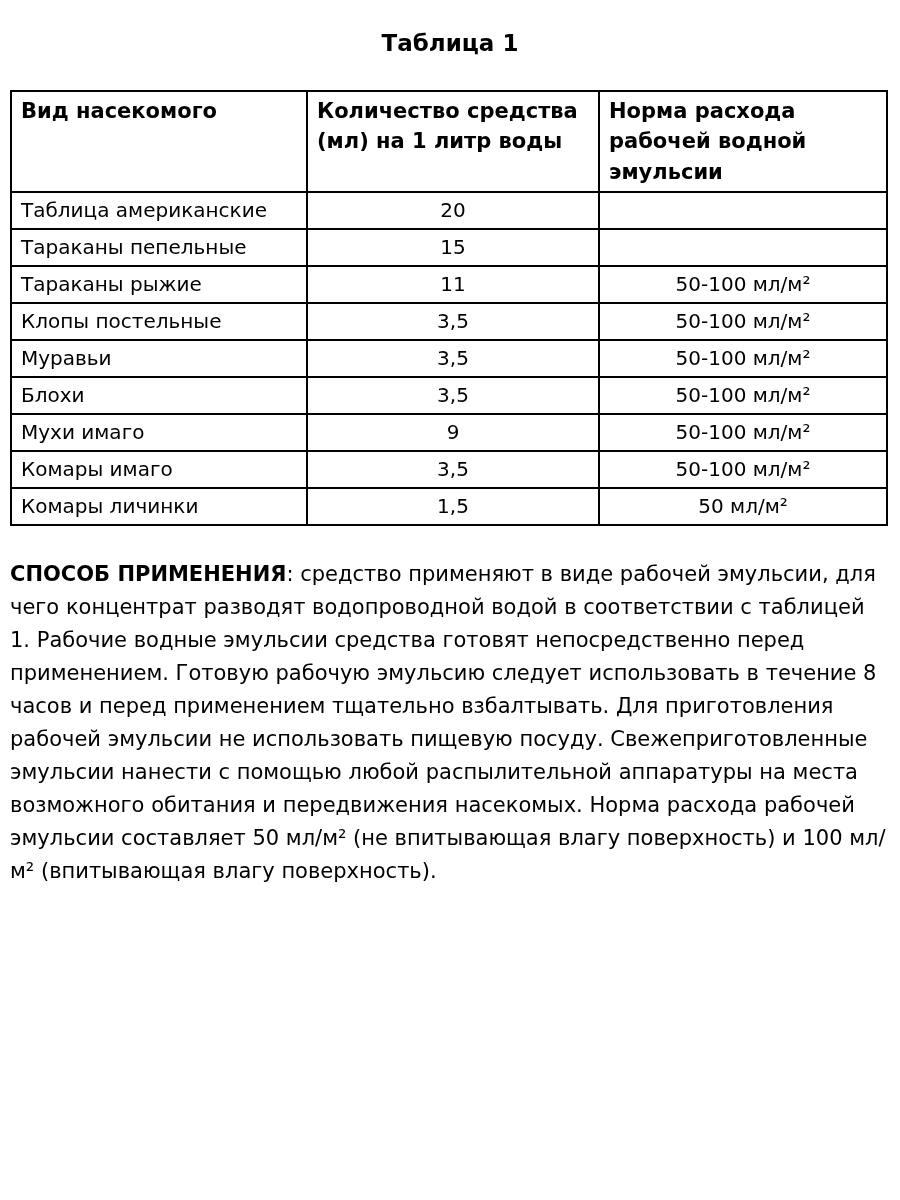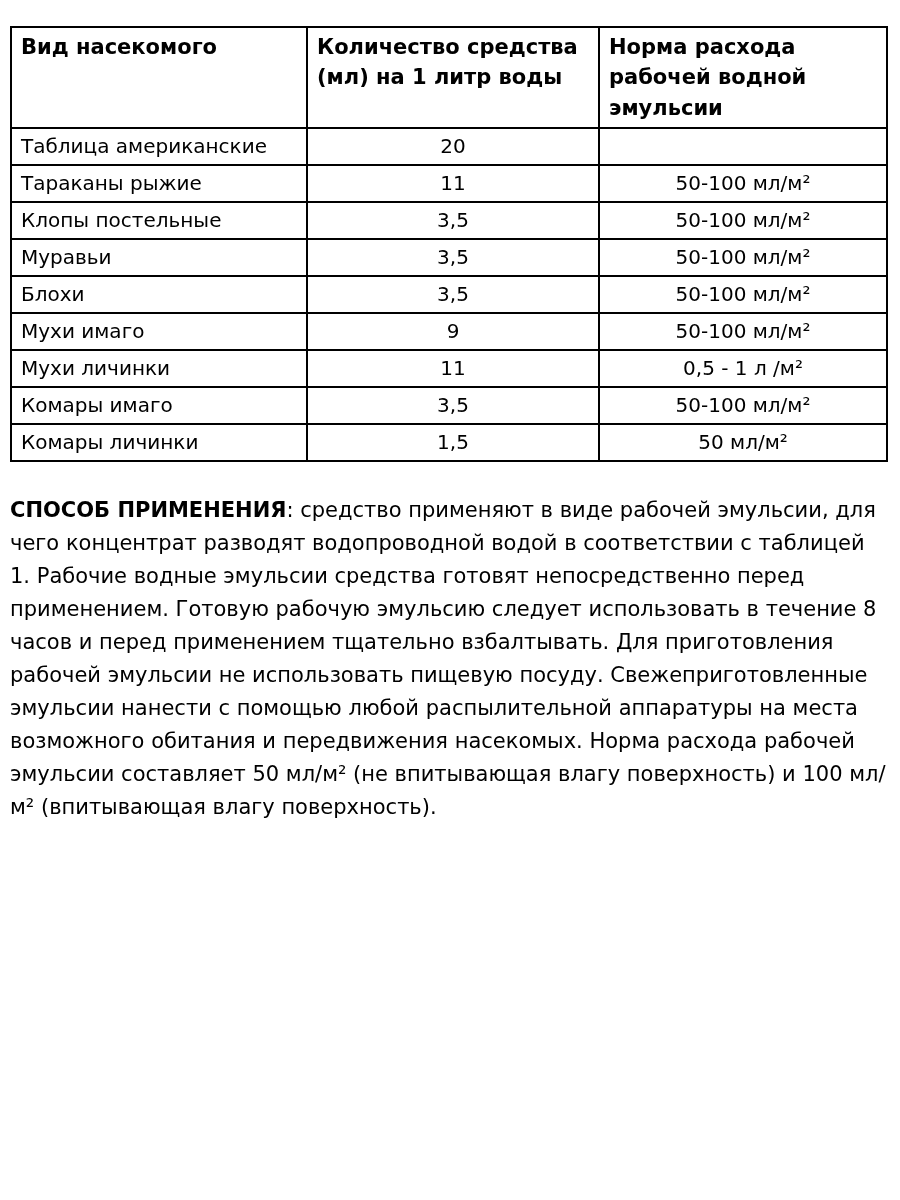--- a/index.html
+++ b/index.html
@@ -64,38 +64,44 @@
     }
     .usage-label {
       font-weight: bold;
     }
   </style>
 </head>
 <body>
 
 <div class="page">
 
+  <div class="doc-title">Таблица 1</div>
 
   <table class="data-table">
     <colgroup>
       <col class="col-insect">
       <col class="col-amount">
       <col class="col-rate">
     </colgroup>
     <thead>
       <tr>
         <th>Вид насекомого</th>
         <th>Количество средства (мл) на 1 литр воды</th>
         <th>Норма расхода рабочей водной эмульсии</th>
       </tr>
     </thead>
     <tbody>
       <tr>
         <td class="cell-insect">Таблица американские</td>
         <td class="cell-amount">20</td>
+        <td class="cell-rate"></td>
+      </tr>
+      <tr>
+        <td class="cell-insect">Тараканы пепельные</td>
+        <td class="cell-amount">15</td>
         <td class="cell-rate"></td>
       </tr>
       <tr>
         <td class="cell-insect">Тараканы рыжие</td>
         <td class="cell-amount">11</td>
         <td class="cell-rate">50-100 мл/м²</td>
       </tr>
       <tr>
         <td class="cell-insect">Клопы постельные</td>
         <td class="cell-amount">3,5</td>
@@ -110,25 +116,20 @@
         <td class="cell-insect">Блохи</td>
         <td class="cell-amount">3,5</td>
         <td class="cell-rate">50-100 мл/м²</td>
       </tr>
       <tr>
         <td class="cell-insect">Мухи имаго</td>
         <td class="cell-amount">9</td>
         <td class="cell-rate">50-100 мл/м²</td>
       </tr>
       <tr>
-        <td class="cell-insect">Мухи личинки</td>
-        <td class="cell-amount">11</td>
-        <td class="cell-rate">0,5 - 1 л /м²</td>
-      </tr>
-      <tr>
         <td class="cell-insect">Комары имаго</td>
         <td class="cell-amount">3,5</td>
         <td class="cell-rate">50-100 мл/м²</td>
       </tr>
       <tr>
         <td class="cell-insect">Комары личинки</td>
         <td class="cell-amount">1,5</td>
         <td class="cell-rate">50 мл/м²</td>
       </tr>
     </tbody>

